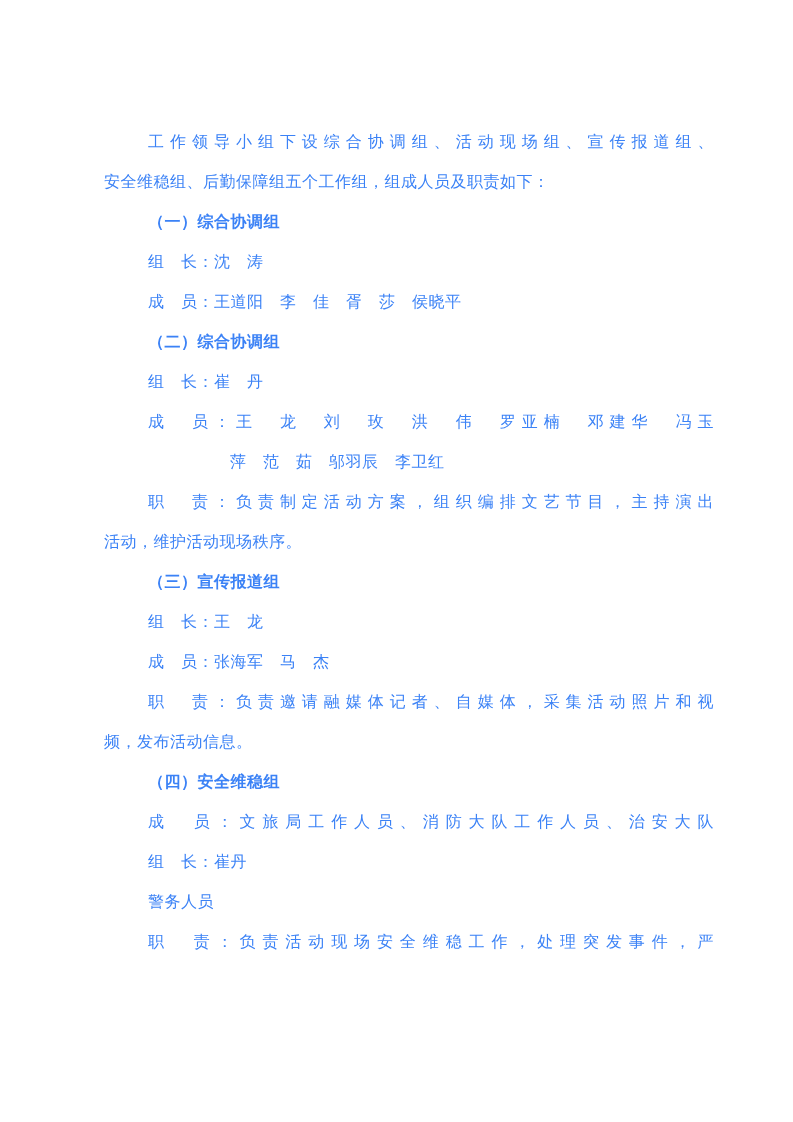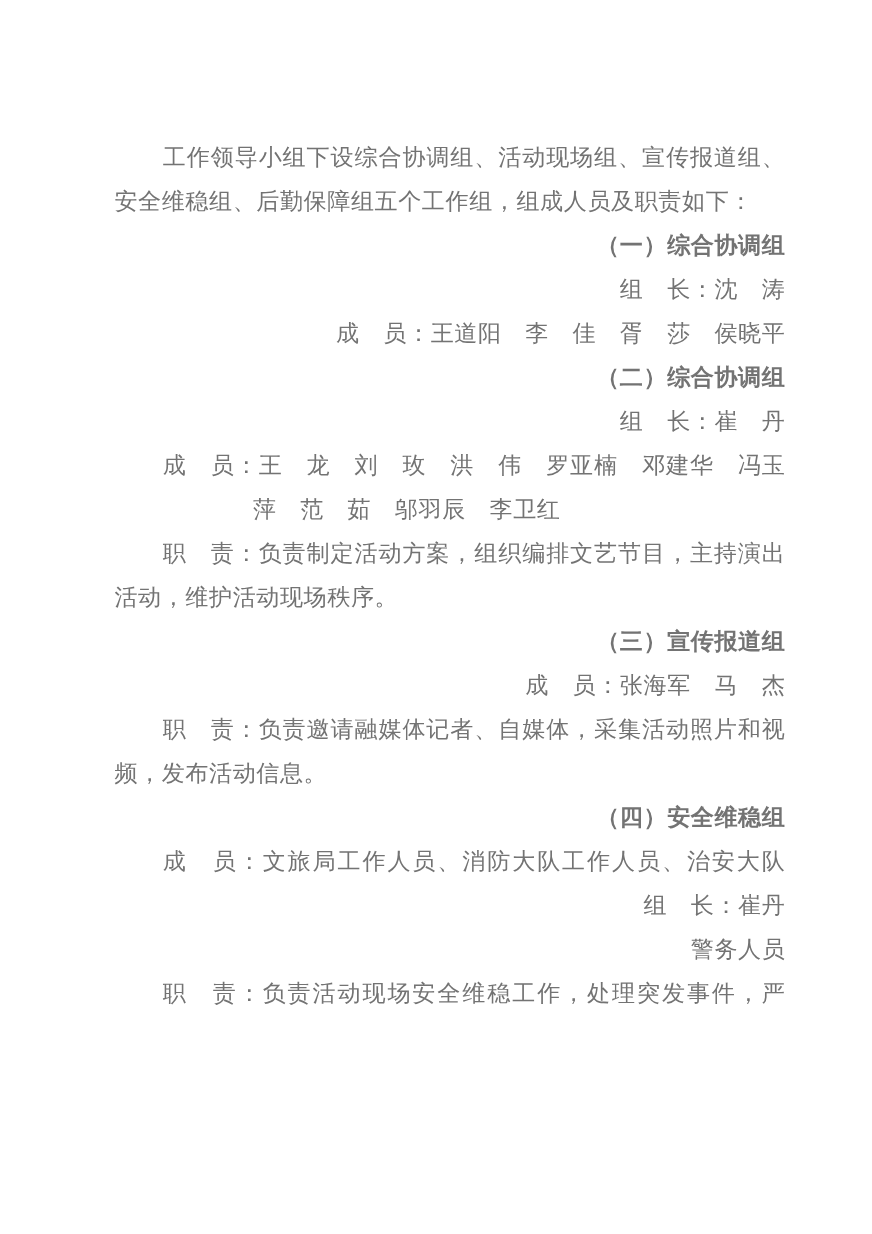--- a/index.html
+++ b/index.html
@@ -8,28 +8,28 @@
     width:793px;
     height:1122px;
     background:#ffffff;
     overflow:hidden;
   }
   .textblock{
     position:absolute;
     left:104px;
     top:123px;
     width:610px;
-    font-family:Liberation Serif, serif;
-    font-size:21px;
+    font-family:Liberation Mono, monospace;
+    font-size:16px;
     line-height:40px;
-    color:#737373;
+    color:#3b82f6;
     letter-spacing:0.5px;
   }
   .line{height:40px;overflow:visible;}
-  .indent{padding-left:44px;text-align:right;}
+  .indent{padding-left:44px;}
   .cont{padding-left:126px;}
   .h{font-weight:bold;}
   .full{text-align:justify;text-align-last:justify;}
 </style>
 </head>
 <body>
 
 <div class="page">
   <div class="textblock">
 
@@ -41,20 +41,21 @@
     <div class="line indent">成　员：王道阳　李　佳　胥　莎　侯晓平</div>
 
     <div class="line indent h">（二）综合协调组</div>
     <div class="line indent">组　长：崔　丹</div>
     <div class="line indent full">成　员：王　龙　刘　玫　洪　伟　罗亚楠　邓建华　冯玉</div>
     <div class="line cont">萍　范　茹　邬羽辰　李卫红</div>
     <div class="line indent full">职　责：负责制定活动方案，组织编排文艺节目，主持演出</div>
     <div class="line">活动，维护活动现场秩序。</div>
 
     <div class="line indent h">（三）宣传报道组</div>
+    <div class="line indent">组　长：王　龙</div>
     <div class="line indent">成　员：张海军　马　杰</div>
     <div class="line indent full">职　责：负责邀请融媒体记者、自媒体，采集活动照片和视</div>
     <div class="line">频，发布活动信息。</div>
 
     <div class="line indent h">（四）安全维稳组</div>
     <div class="line indent full">成　员：文旅局工作人员、消防大队工作人员、治安大队</div>
     <div class="line indent">组　长：崔丹</div>
     <div class="line indent">警务人员</div>
     <div class="line indent full">职　责：负责活动现场安全维稳工作，处理突发事件，严</div>
 

